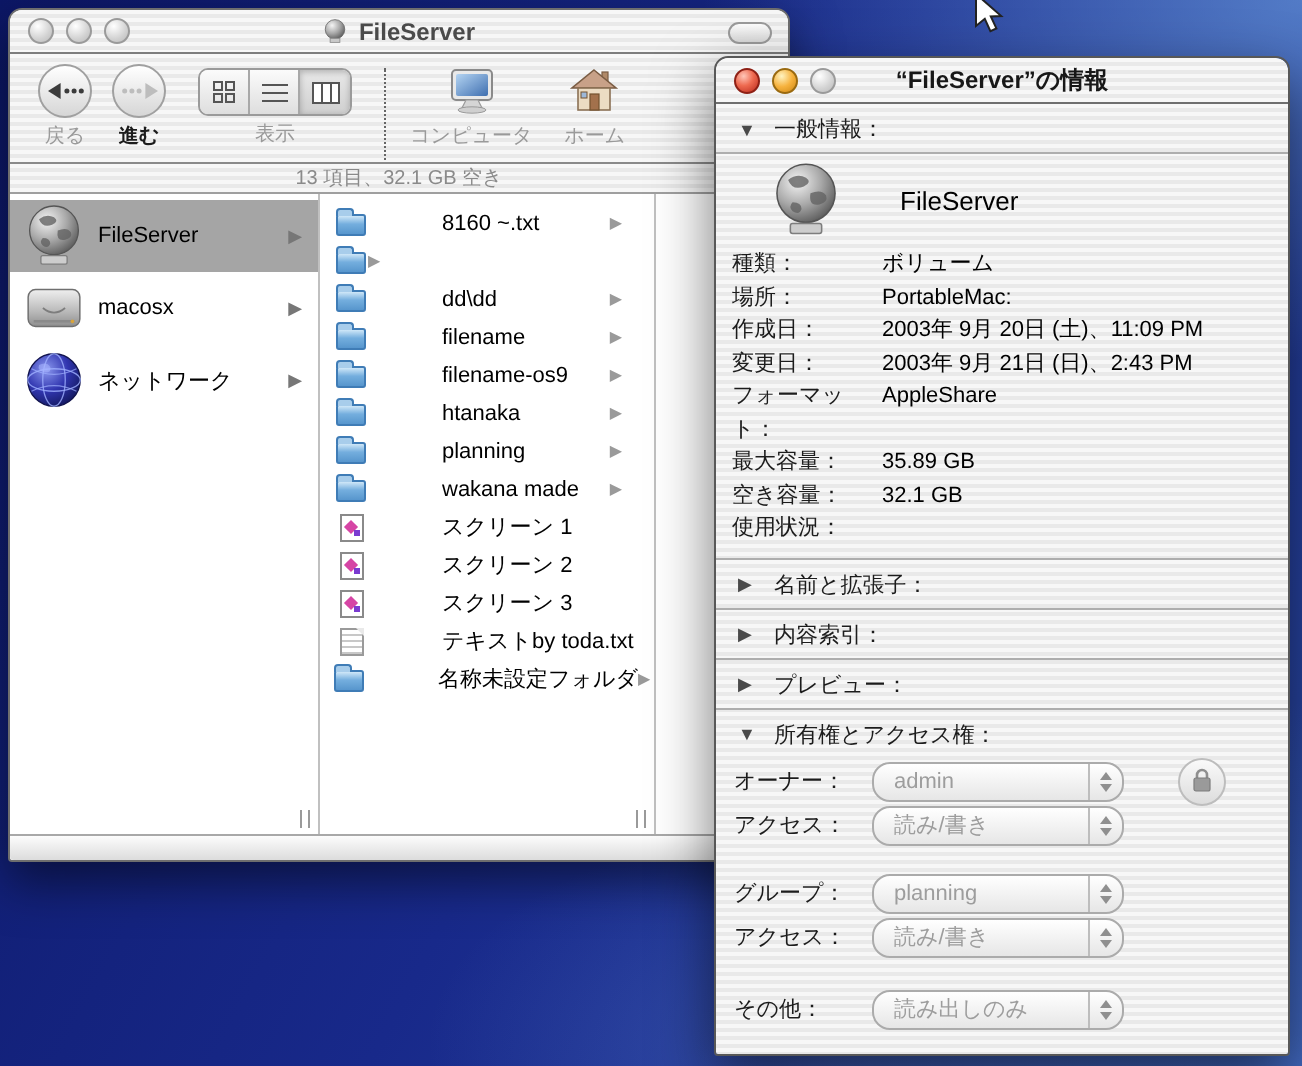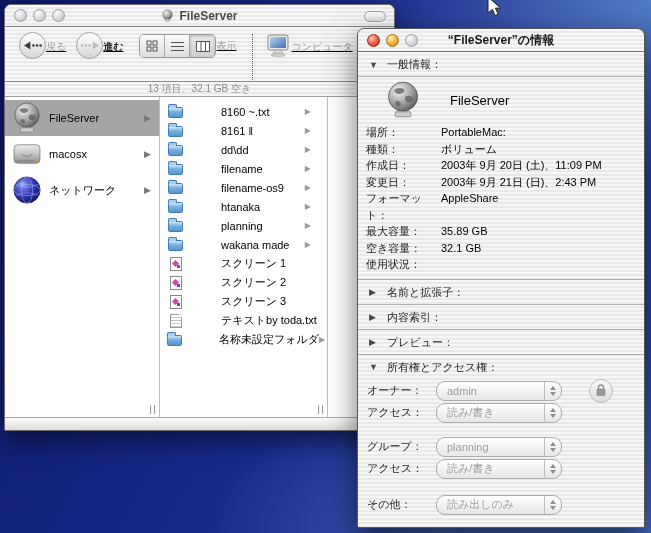--- a/index.html
+++ b/index.html
@@ -32,21 +32,21 @@
   .light{ width:13px; height:13px; border-radius:50%; border:1px solid #9a9a9a;
           background:radial-gradient(circle at 35% 28%, #ffffff, #d2d2d2 60%, #b9b9b9); }
   .light.red{ border-color:#8e2015; background:radial-gradient(circle at 35% 28%, #ffc6b8, #ee6a50 45%, #b8281a); }
   .light.yellow{ border-color:#9a6a10; background:radial-gradient(circle at 35% 28%, #fff3c0, #f6b23e 50%, #cd8612); }
   .ftitle{ width:100%; display:flex; justify-content:center; align-items:center; gap:5px;
            font-size:12px; font-weight:bold; color:#4a4a4a; }
   .pill{ position:absolute; right:8px; top:6px; width:22px; height:11px; border-radius:6px;
          border:1px solid #9a9a9a; background:linear-gradient(#fdfdfd,#d8d8d8); }
 
   .ftoolbar{ height:55px; border-bottom:1px solid #8a8a8a; display:flex; align-items:flex-start; padding:5px 0 0 14px; }
-  .tool{ display:flex; flex-direction:row; align-items:center; margin-right:10px;text-decoration:underline; }
+  .tool{ display:flex; flex-direction:column; align-items:center; margin-right:10px; }
   .tlabel{ font-size:10px; color:#9a9a9a; margin-top:2px; white-space:nowrap; }
   .tlabel.on{ color:#1c1c1c; font-weight:bold; }
   .circlebtn{ width:27px; height:27px; border-radius:50%; border:1px solid #a0a0a0;
               background:linear-gradient(#ffffff,#d6d6d6); display:flex; align-items:center; justify-content:center; }
   .segwrap{ display:flex; margin-top:2px; border:1px solid #9a9a9a; border-radius:5px; overflow:hidden; height:24px; }
   .seg{ width:25px; display:flex; align-items:center; justify-content:center;
         background:linear-gradient(#fbfbfb,#dedede); border-right:1px solid #a8a8a8; }
   .seg:last-child{ border-right:none; }
   .seg.sel{ background:linear-gradient(#e9e9e9,#cfcfcf); box-shadow:inset 0 1px 3px rgba(0,0,0,.25); }
   .dotsep{ width:1px; height:46px; margin:2px 12px 0 6px; border-left:1px dotted #666; }
@@ -308,21 +308,20 @@
           <span class="ficon">
               <i class="icon-folder"></i>
             </span>
           <span class="flabel">8160 ~.txt</span>
           <span class="farrow">▶</span>
         </div>
         <div class="frow">
           <span class="ficon">
               <i class="icon-folder"></i>
             </span>
-          <span class="flabel">8161 ‖</span>
           <span class="farrow">▶</span>
         </div>
         <div class="frow">
           <span class="ficon">
               <i class="icon-folder"></i>
             </span>
           <span class="flabel">dd\dd</span>
           <span class="farrow">▶</span>
         </div>
         <div class="frow">
@@ -422,26 +421,26 @@
         <svg width="36" height="38" viewBox="0 0 32 34">
           <circle cx="16" cy="14" r="13" fill="url(#gGlobe)" stroke="#555" stroke-width="0.7"></circle>
           <path d="M8 8 q4 -3 8 -1 q3 2 -1 4 q-5 2 -7 -3z M18 14 q5 -2 7 1 q1 3 -3 4 q-5 1 -4 -5z M10 18 q4 0 4 3 q-1 3 -4 1 q-2 -2 0 -4z" fill="#636363" opacity="0.8"></path>
           <rect x="9" y="27.5" width="14" height="4.5" rx="1" fill="#cdcdcd" stroke="#7d7d7d" stroke-width="0.7"></rect>
         </svg>
         <span class="gname">FileServer</span>
       </div>
 
       <div class="igrid">
         <div class="irow">
+            <span class="ilabel">種類：</span>
+            <span class="ivalue">ボリューム</span>
+          </div>
+        <div class="irow">
             <span class="ilabel">場所：</span>
             <span class="ivalue">PortableMac:</span>
-          </div>
-        <div class="irow">
-            <span class="ilabel">種類：</span>
-            <span class="ivalue">ボリューム</span>
           </div>
         <div class="irow">
             <span class="ilabel">作成日：</span>
             <span class="ivalue">2003年 9月 20日 (土)、11:09 PM</span>
           </div>
         <div class="irow">
             <span class="ilabel">変更日：</span>
             <span class="ivalue">2003年 9月 21日 (日)、2:43 PM</span>
           </div>
         <div class="irow">

